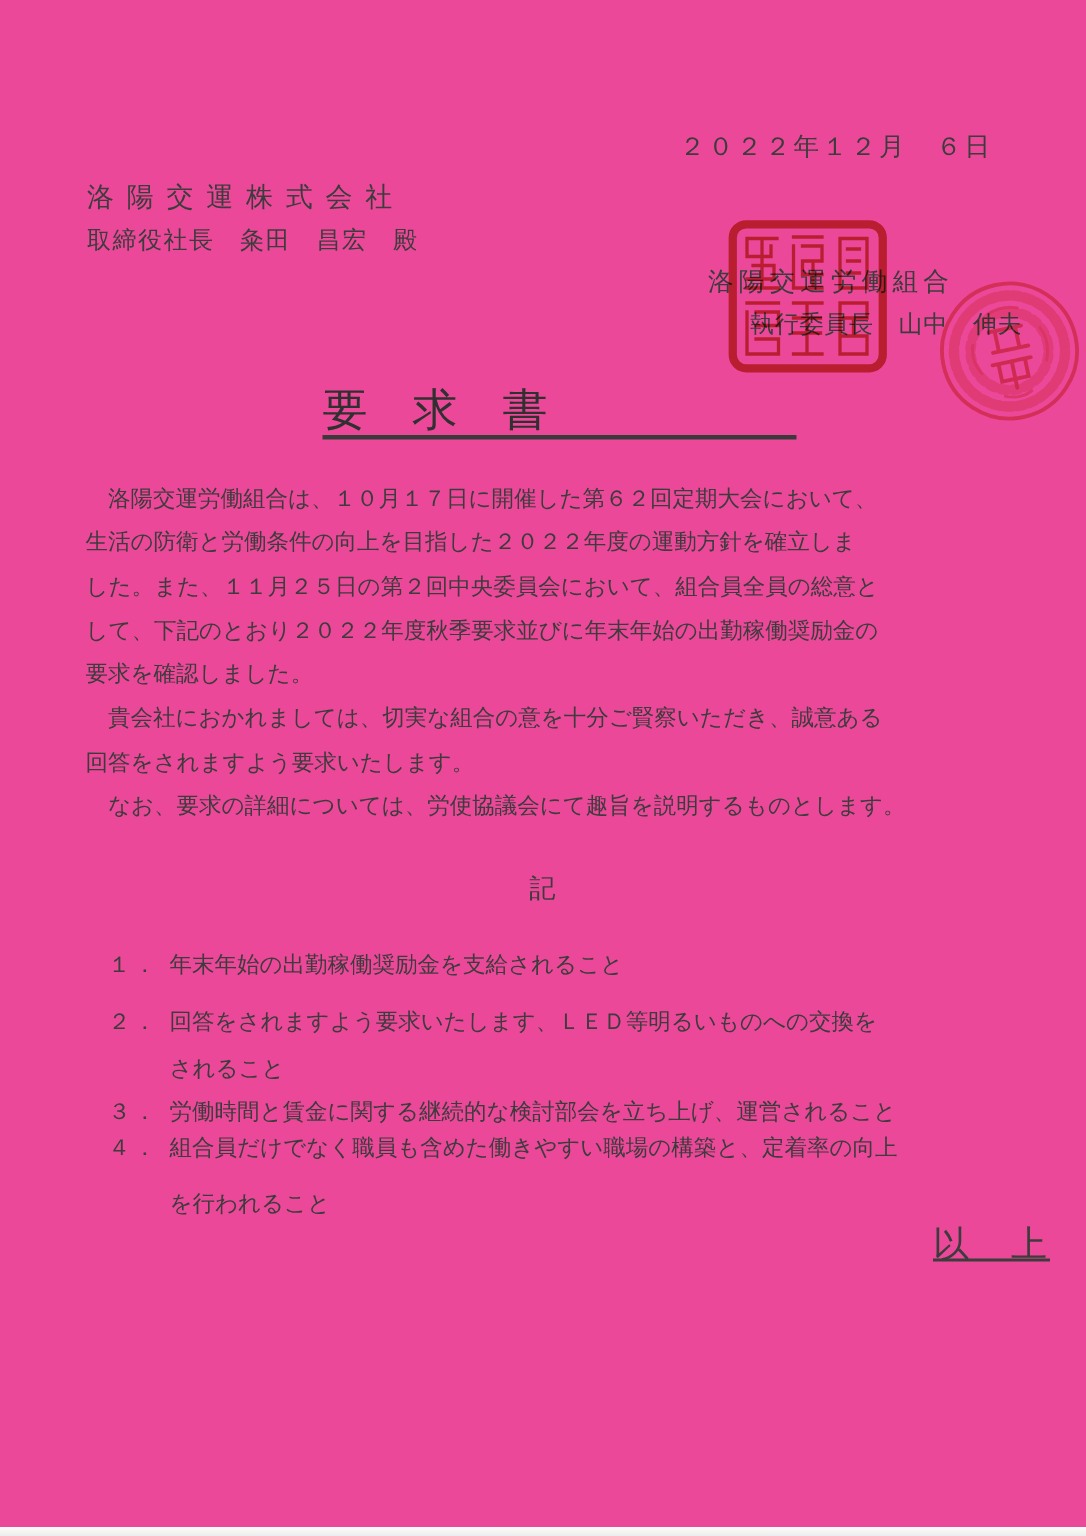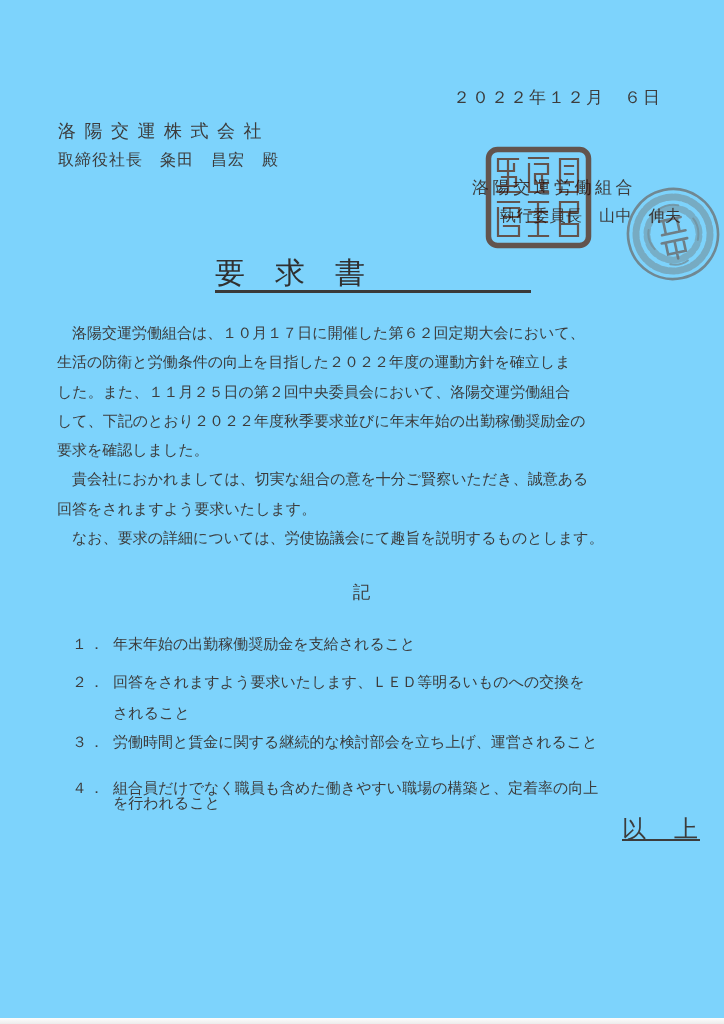--- a/index.html
+++ b/index.html
@@ -1,19 +1,19 @@
 <!DOCTYPE html>
 <html><head>
 <meta charset="utf-8">
 <style>
   html,body{margin:0;padding:0;background:#e8e8e8;}
   .page{
     position:relative;
     width:724px;height:1024px;
-    background:#7dd3fc;
+    background:#ec4899;
     overflow:hidden;
     font-family:"Liberation Sans", sans-serif;
     color:#3c3c3c;
   }
   .abs{position:absolute;}
   .pre{white-space:pre;}
 
   .date{
     top:86px;right:62px;
     font-size:17px;letter-spacing:2px;
@@ -54,21 +54,21 @@
 
   .section-marker{
     top:580px;left:0;width:724px;
     text-align:center;font-size:17.5px;letter-spacing:1px;
   }
 
   .item-line{left:57px;font-size:15px;line-height:28px;white-space:pre;}
   .item-line .num{display:inline-block;margin-left:15px;width:41px;letter-spacing:2px;}
   .item-cont{padding-left:56px;}
   .il-1{top:630px;} .il-2{top:668px;} .il-3{top:699px;}
-  .il-4{top:728px;} .il-5{top:776px;font-family:Liberation Mono, monospace;} .il-6{top:789px;}
+  .il-4{top:728px;} .il-5{top:752px;} .il-6{top:789px;}
 
   .closing{
     top:813px;left:622px;
     font-size:24px;letter-spacing:2px;text-decoration:underline;
   }
 
   .scan-edge-bottom{
     bottom:0;left:0;width:724px;height:6px;
     background:linear-gradient(#fdfdfc,#ececec);
   }
@@ -116,21 +116,21 @@
   </svg>
 
   <div class="abs title-row">
     <span class="pre">要　求　書</span>
   </div>
   <div class="abs title-underline"></div>
 
   <div class="abs body-block">
     <div class="line pre">　洛陽交運労働組合は、１０月１７日に開催した第６２回定期大会において、</div>
     <div class="line pre">生活の防衛と労働条件の向上を目指した２０２２年度の運動方針を確立しま</div>
-    <div class="line pre">した。また、１１月２５日の第２回中央委員会において、洛陽交運労働組合</div>
+    <div class="line pre">した。また、１１月２５日の第２回中央委員会において、組合員全員の総意と</div>
     <div class="line pre">して、下記のとおり２０２２年度秋季要求並びに年末年始の出勤稼働奨励金の</div>
     <div class="line pre">要求を確認しました。</div>
     <div class="line pre">　貴会社におかれましては、切実な組合の意を十分ご賢察いただき、誠意ある</div>
     <div class="line pre">回答をされますよう要求いたします。</div>
     <div class="line pre">　なお、要求の詳細については、労使協議会にて趣旨を説明するものとします。</div>
   </div>
 
   <div class="abs section-marker">記</div>
 
   <div class="abs item-line il-1"><span class="num">１．</span><span>年末年始の出勤稼働奨励金を支給されること</span></div>

